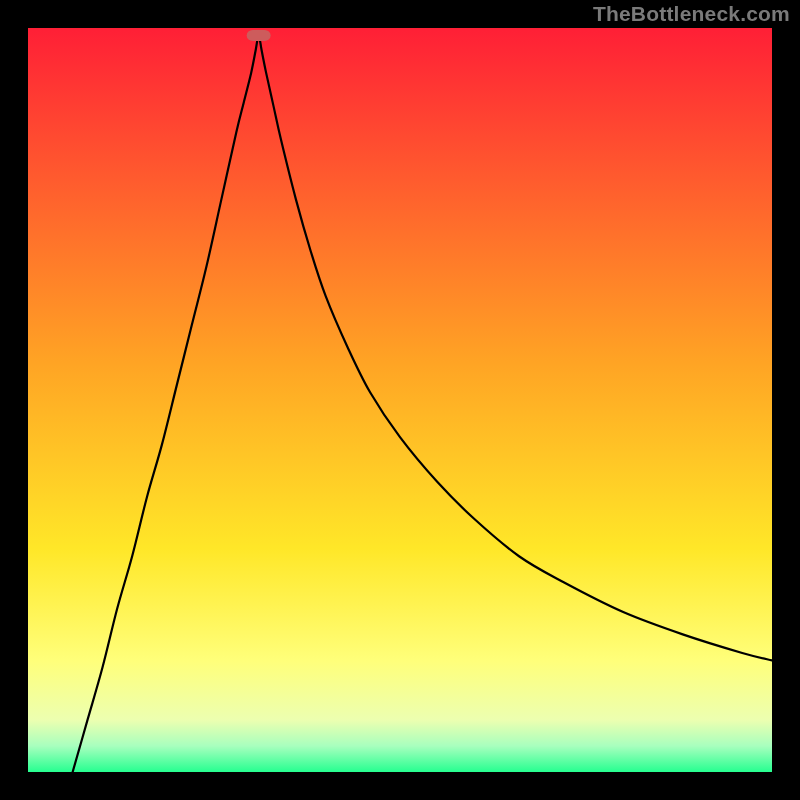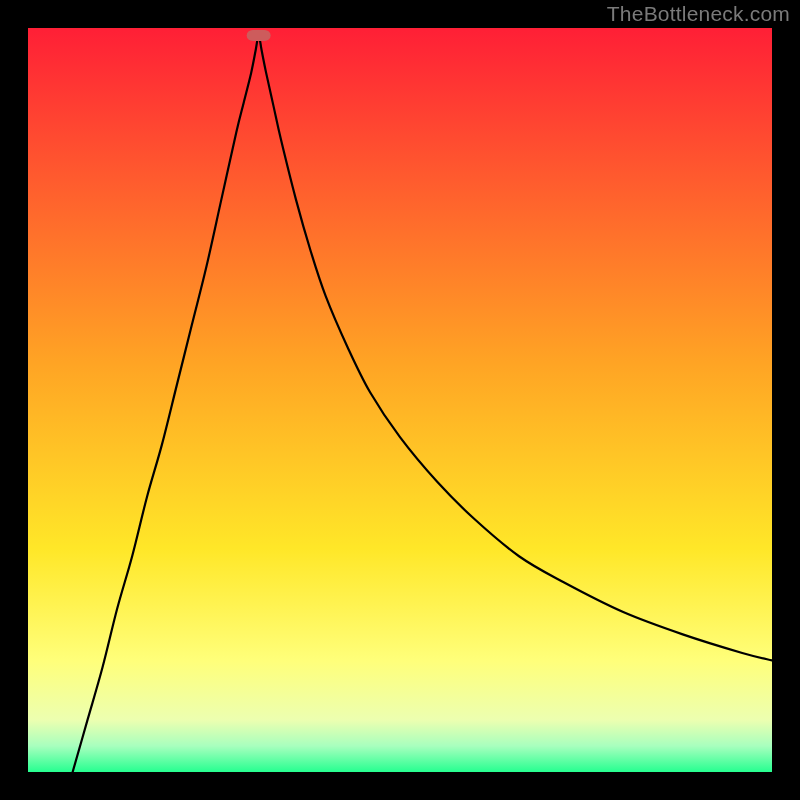--- a/index.html
+++ b/index.html
@@ -28,21 +28,21 @@
     display: block;
     width: 744px;
     height: 744px;
   }
   .watermark {
     position: absolute;
     top: 2px;
     right: 10px;
     color: #7a7a7a;
     font-size: 21px;
-    font-weight: 400;
+    font-weight: 700;
     letter-spacing: 0.2px;
     user-select: none;
   }
 </style>
 </head>
 <body>
 
 <div class="frame">
 
   <div class="watermark">TheBottleneck.com</div>

